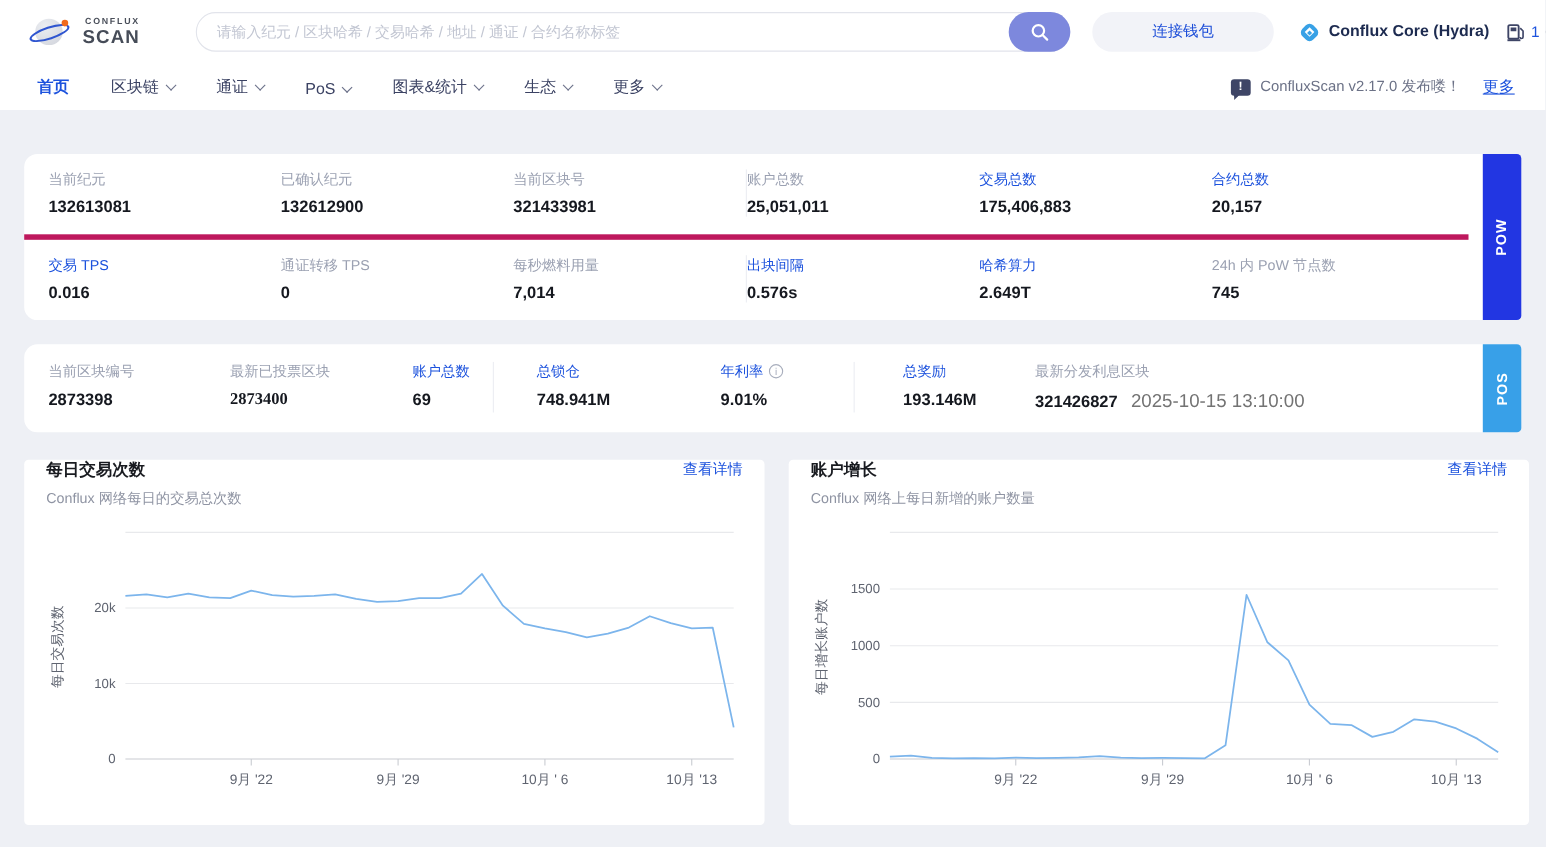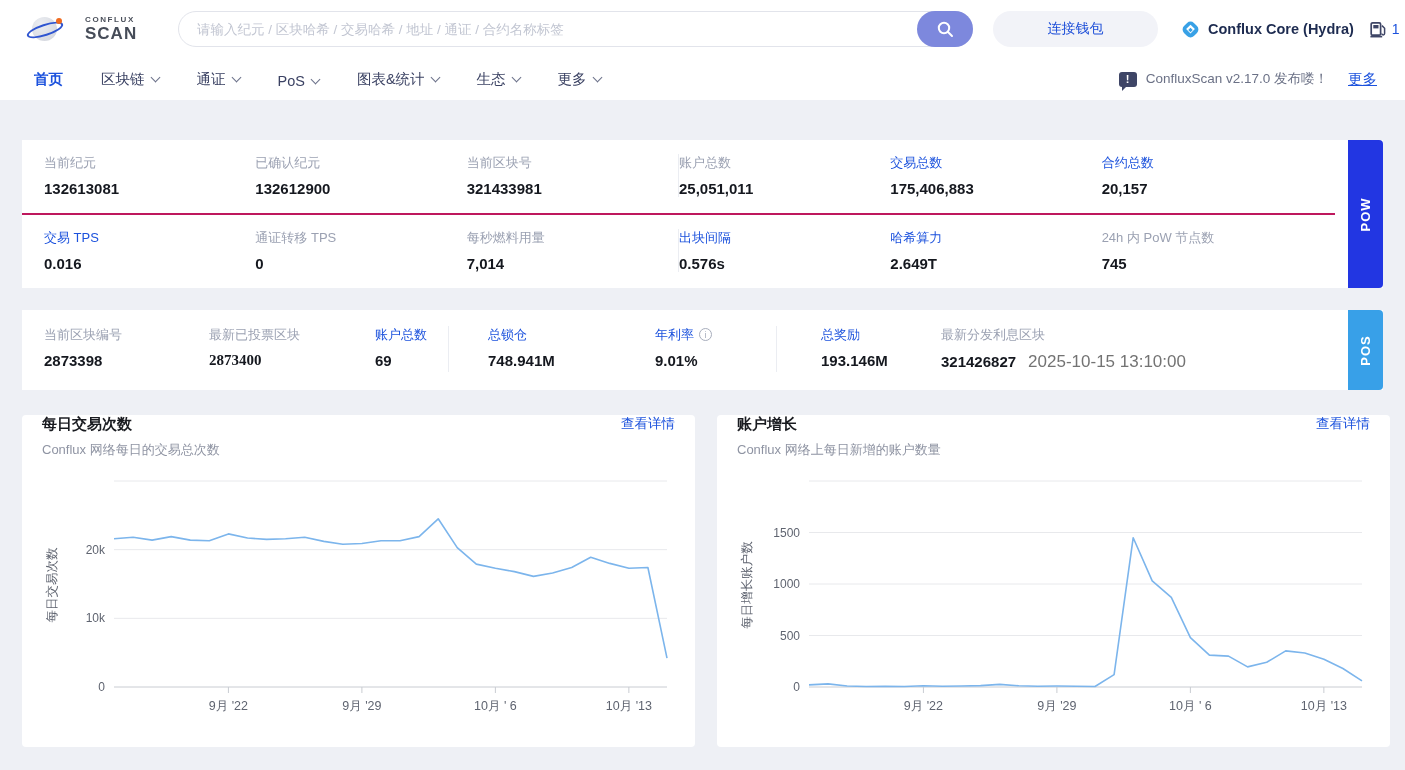--- a/index.html
+++ b/index.html
@@ -8,21 +8,21 @@
   body {
     width:1405px; height:770px;
     background:#eef0f5;
     font-family:"Liberation Sans","DejaVu Sans",sans-serif;
     color:#15181f;
     overflow:hidden;
   }
   
   .topbar { background:#ffffff; }
   .row1 { display:flex; align-items:center; height:58px; padding:0 14px 0 28px; }
-  .logo { display:flex; align-items:center; gap:23px; cursor:pointer; width:138px; flex:0 0 auto; }
+  .logo { display:flex; align-items:center; gap:13px; cursor:pointer; width:138px; flex:0 0 auto;text-align:right; }
   .planet { position:relative; width:34px; height:30px; }
   .planet .ball { position:absolute; left:4px; top:3px; width:25px; height:24px; border-radius:50%;
                   background:radial-gradient(circle at 35% 30%, #eceef2, #cfd2da); }
   .planet .ring { position:absolute; left:-2px; top:10px; width:38px; height:12px; border:2px solid #2f55d0;
                   border-radius:50%; transform:rotate(-18deg); }
   .planet .dot { position:absolute; right:0px; top:4px; width:6px; height:6px; border-radius:50%; background:#f06a1e; }
   .logo-text { display:flex; flex-direction:column; line-height:1; }
   .logo-text .t1 { font-size:8px; font-weight:700; letter-spacing:1.6px; color:#4a4f5a; }
   .logo-text .t2 { font-size:17px; font-weight:800; letter-spacing:1px; color:#464c58; margin-top:1px; }
   .searchbox { position:relative; flex:0 0 795px; margin-left:12px; }
@@ -47,29 +47,29 @@
   .caret { width:7px; height:7px; border-right:1.5px solid currentColor; border-bottom:1.5px solid currentColor;
            transform:rotate(45deg); display:inline-block; margin-left:7px; margin-bottom:3px; opacity:.75; }
   .notice { display:flex; align-items:center; font-size:13.5px; color:#6b7186; }
   .bubble { position:relative; width:18px; height:15px; background:#3e4566; border-radius:3px;
             color:#fff; font-size:11px; font-weight:700; text-align:center; line-height:15px; margin-right:9px; }
   .bubble::after { content:""; position:absolute; left:3px; bottom:-4px; border:4px solid transparent;
                    border-top-color:#3e4566; border-left-color:#3e4566; border-width:3px 3px 3px 3px; }
   .notice .more { color:#1c52dd; text-decoration:underline; margin-left:20px; font-size:14.5px; cursor:pointer; }
   
   main { padding:40px 22px 0; }
-  .panel { position:relative; background:#fff; border-radius:0; margin-bottom:22px; padding-right:48px; }
+  .panel { position:relative; background:#fff; border-radius:12px; margin-bottom:22px; padding-right:48px; }
   .side-tab { position:absolute; top:0; right:0; width:35px; height:100%;
               border-radius:0 4px 4px 0; color:#fff; font-size:13px; font-weight:700; letter-spacing:1px;
               display:flex; align-items:center; justify-content:center; cursor:pointer; }
   .side-tab span { transform:rotate(-90deg); }
   .tab-pow { background:#2236e2; }
   .tab-pos { background:#38a0e8; }
   .stat-row { display:flex; padding:14px 22px 16px; }
-  .stat-row + .stat-row { border-top:2px solid #be185d; }
+  .stat-row + .stat-row { border-top:5px solid #be185d; }
   .stat { flex:1; min-width:0; }
   .stat-row .stat:nth-child(3) { border-right:1px solid #ebedf2; }
   .stat-label { font-size:13px; color:#9ba1b2; margin-bottom:8px; white-space:nowrap; }
   .stat-label.link { color:#1c52dd; cursor:pointer; }
   .stat-value { font-size:15px; font-weight:700; color:#15181f; white-space:nowrap; }
   
   .pos-row { display:flex; padding:16px 22px 18px; align-items:stretch; }
   .pos-row .stat { flex:0 0 auto; }
   .c1 { width:165px; } .c2 { width:166px;font-family:Liberation Serif, serif; } .c3 { width:73px; }
   .c4 { border-left:1px solid #ebedf2; padding-left:39px; width:207px; }

